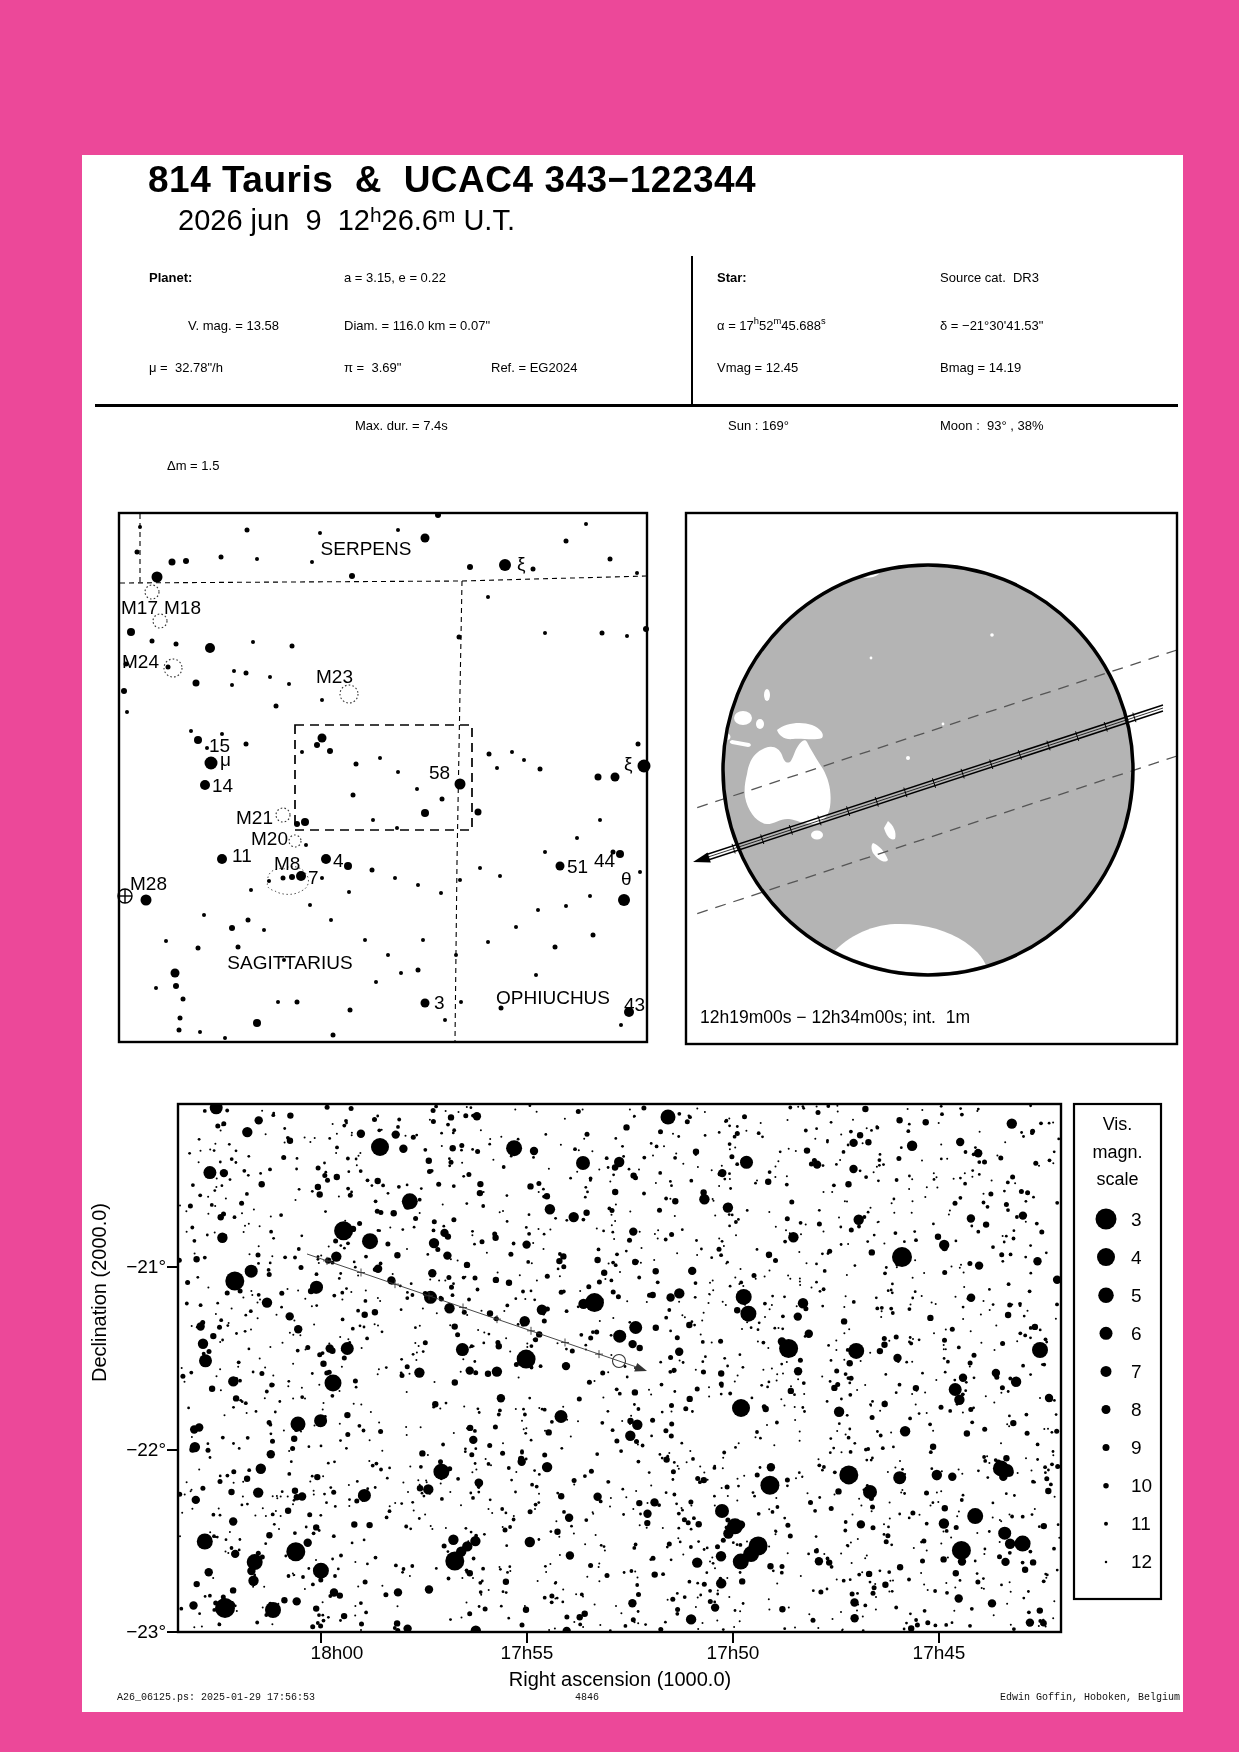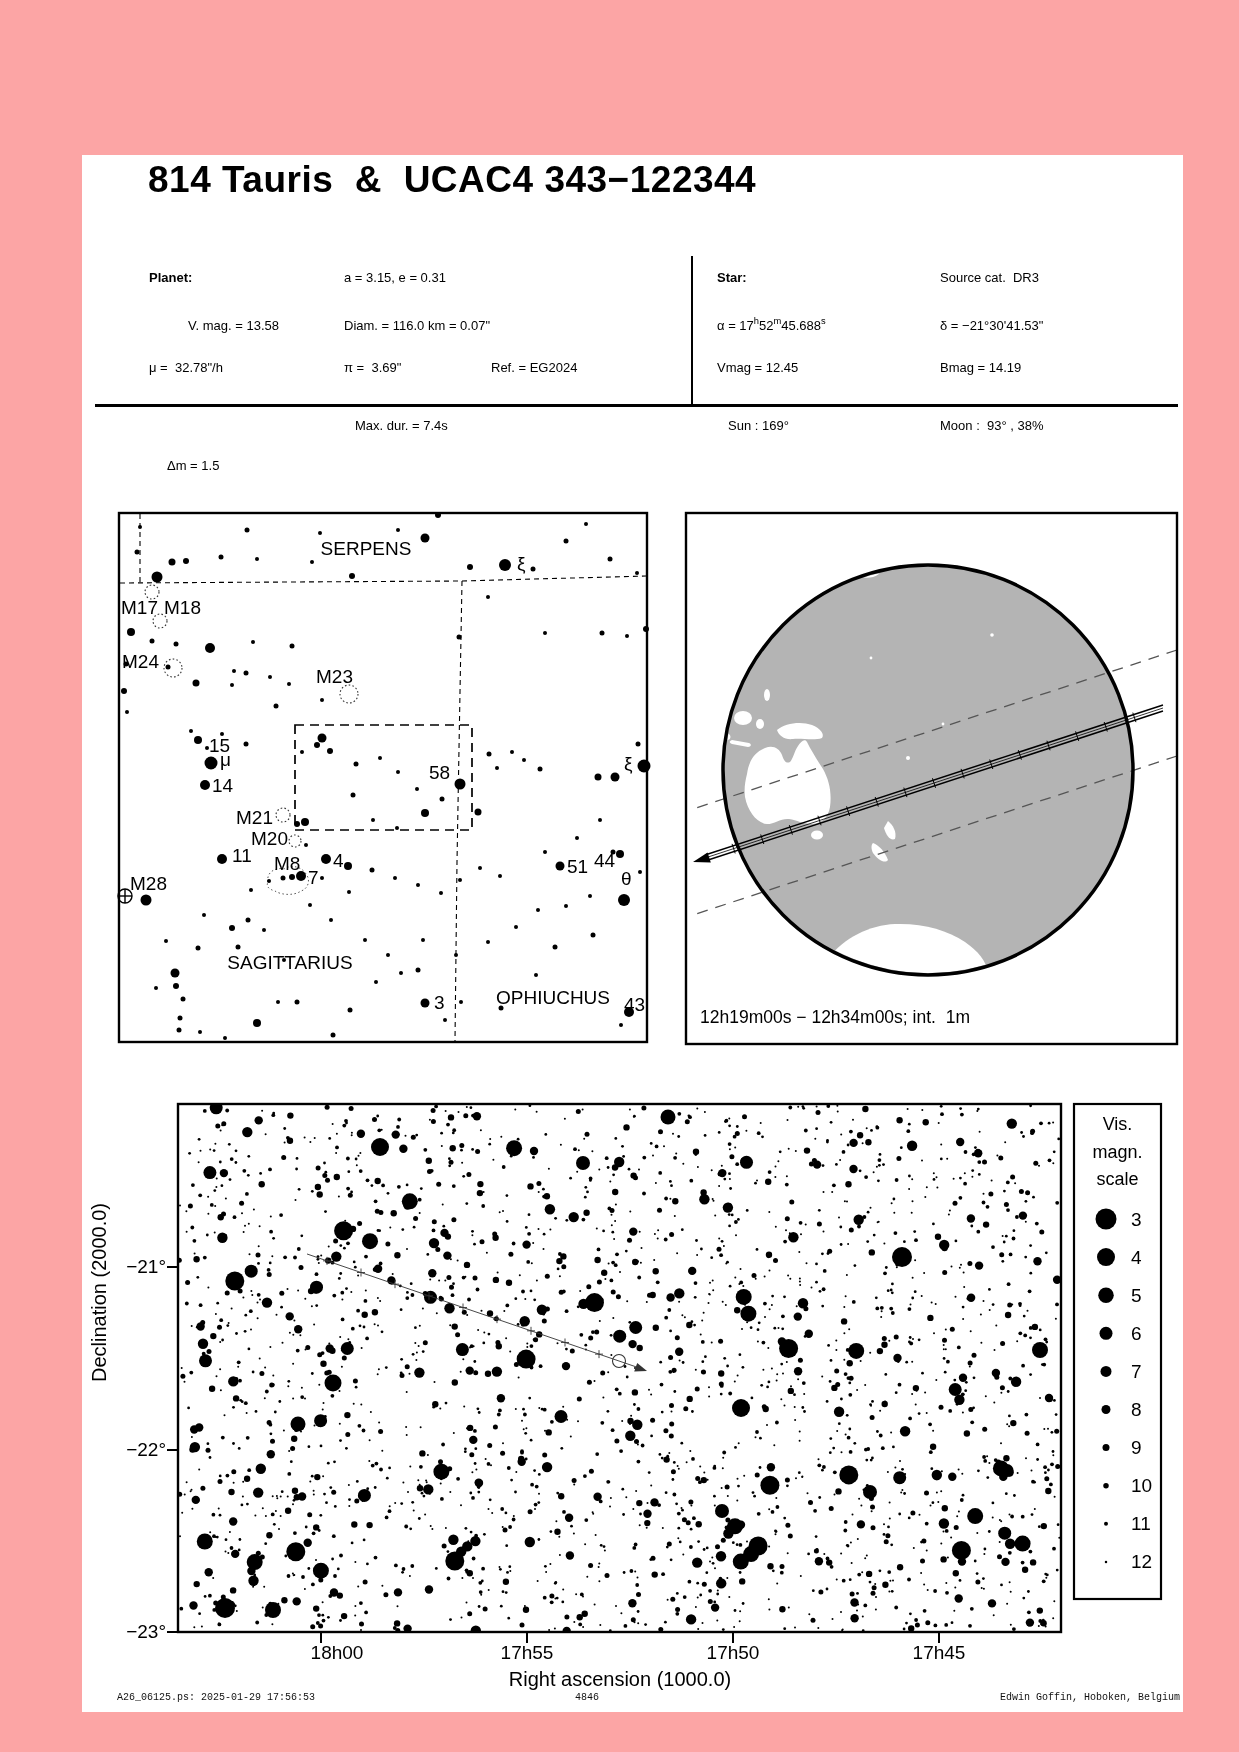--- a/index.html
+++ b/index.html
@@ -1,16 +1,16 @@
 <!DOCTYPE html>
 <html><head>
 <meta charset="utf-8">
 <style>
   html,body{margin:0;padding:0;background:#000;}
-  #page{position:relative;width:1239px;height:1752px;background:#fca5a5;overflow:hidden;
+  #page{position:relative;width:1239px;height:1752px;background:#ec4899;overflow:hidden;
         font-family:"Liberation Sans",sans-serif;color:#000;}
   #paper{position:absolute;left:82px;top:155px;width:1101px;height:1557px;background:#fff;}
   .t{position:absolute;white-space:pre;color:#000;line-height:1.1;}
   .b{font-weight:bold;}
   .title{font-size:37px;font-weight:bold;letter-spacing:.5px;}
   .subtitle{font-size:29px;}
   .cell{font-size:13px;text-align:right;}
   .sup{font-size:72%;position:relative;top:-8px;}
   .sup2{font-size:72%;position:relative;top:-6px;}
   .vline{position:absolute;background:#000;}
@@ -24,23 +24,24 @@
   svg{position:absolute;overflow:visible;}
   svg text{font-family:"Liberation Sans",sans-serif;fill:#000;}
 </style>
 </head>
 <body>
 
 <div id="page">
   <div id="paper"></div>
 
   <div class="t title" style="left:148px;top:160px;">814 Tauris  &amp;  UCAC4 343−122344</div>
+  <div class="t subtitle" style="left:178px;top:205px;"><span>2026 jun  9  12</span><span class="sup">h</span><span>26.6</span><span class="sup">m</span><span> U.T.</span></div>
 
   <div class="t cell b" style="left:149px;top:271px;">Planet:</div>
-  <div class="t cell" style="left:344px;top:271px;">a = 3.15, e = 0.31</div>
+  <div class="t cell" style="left:344px;top:271px;">a = 3.15, e = 0.22</div>
   <div class="t cell b" style="left:717px;top:271px;">Star:</div>
   <div class="t cell" style="left:940px;top:271px;">Source cat.  DR3</div>
 
   <div class="t cell" style="left:160px;top:319px;margin-left:28px;">V. mag. = 13.58</div>
   <div class="t cell" style="left:344px;top:319px;">Diam. = 116.0 km = 0.07"</div>
   <div class="t cell" style="left:717px;top:319px;"><span>α = 17</span><span class="sup2">h</span><span>52</span><span class="sup2">m</span><span>45.688</span><span class="sup2">s</span></div>
   <div class="t cell" style="left:940px;top:319px;">δ = −21°30'41.53"</div>
 
   <div class="t cell" style="left:149px;top:361px;">μ =  32.78"/h</div>
   <div class="t cell" style="left:344px;top:361px;">π =  3.69"</div>

